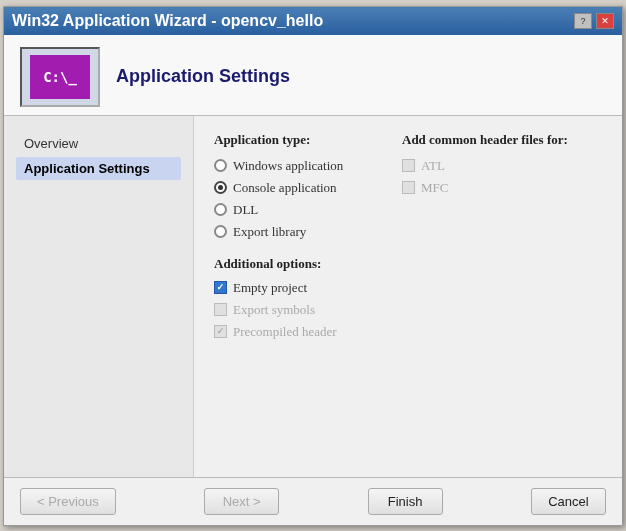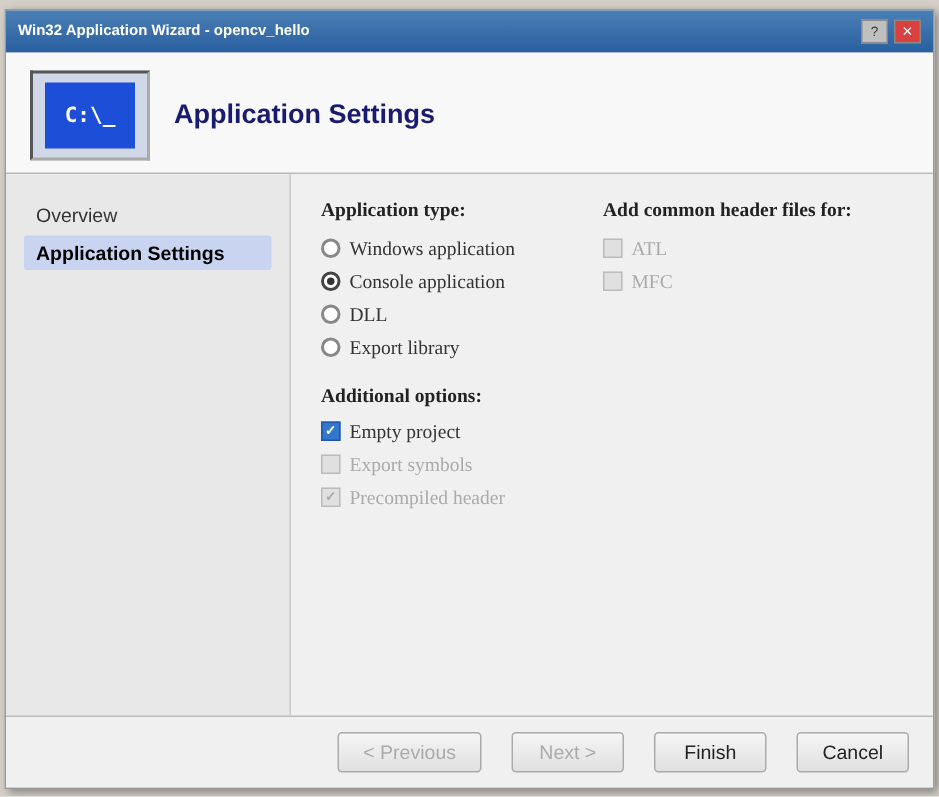--- a/index.html
+++ b/index.html
@@ -27,21 +27,21 @@
       background: linear-gradient(to bottom, #4a7fb5, #2a5fa0);
       color: white;
       padding: 4px 8px;
       display: flex;
       align-items: center;
       justify-content: space-between;
       height: 28px;
       flex-shrink: 0;
     }
     .titlebar-title {
-      font-size: 10px;
+      font-size: 16px;
       font-weight: bold;
       text-align: right;
     }
     .titlebar-buttons {
       display: flex;
       gap: 4px;
     }
     .titlebar-btn {
       width: 18px;
       height: 16px;
@@ -75,21 +75,21 @@
       border: 2px inset #aaa;
       display: flex;
       align-items: center;
       justify-content: center;
       margin-right: 16px;
       flex-shrink: 0;
       position: relative;
       overflow: hidden;
     }
     .header-icon-inner {
-      background: #1d4ed8;
+      background: #a21caf;
       width: 60px;
       height: 44px;
       display: flex;
       align-items: center;
       justify-content: center;
       color: #fff;
       font-family: monospace;
       font-size: 14px;
       font-weight: bold;
     }
@@ -212,21 +212,21 @@
       font-weight: bold;
       line-height: 1;
     }
     .checkmark.disabled-check {
       color: #aaa;
     }
     .footer {
       border-top: 1px solid #bbb;
       padding: 10px 16px;
       display: flex;
-      justify-content: flex-end;
+      justify-content: space-between;
       gap: 20px;
       background: #f0f0f0;
       flex-shrink: 0;
     }
     .btn {
       padding: 5px 16px;
       background: linear-gradient(to bottom, #f5f5f5, #e0e0e0);
       border: 1px solid #aaa;
       border-radius: 3px;
       cursor: pointer;

